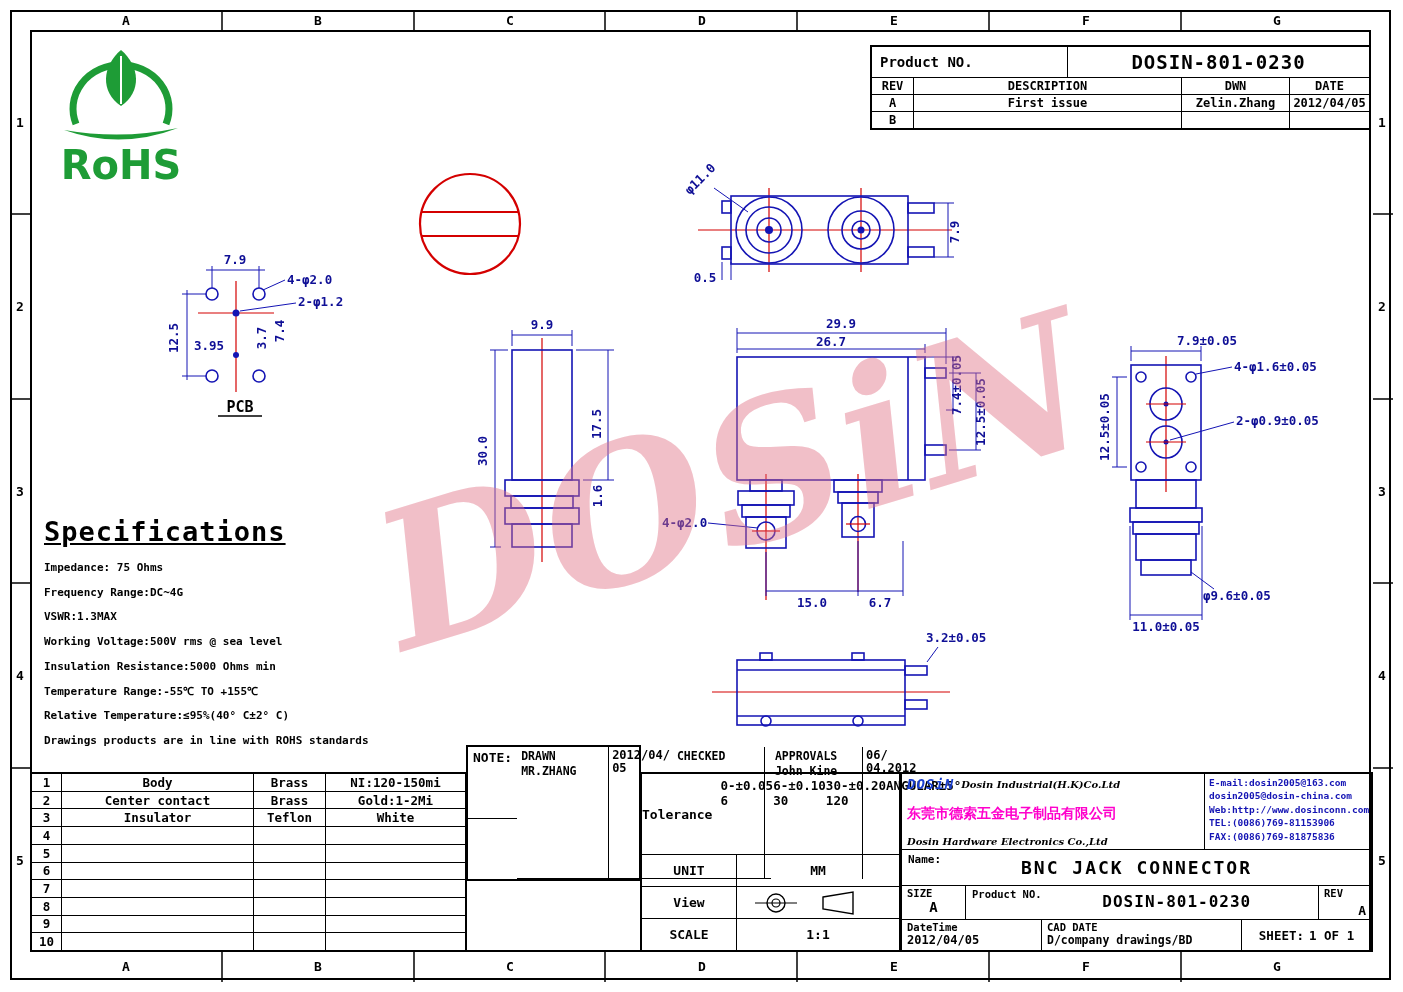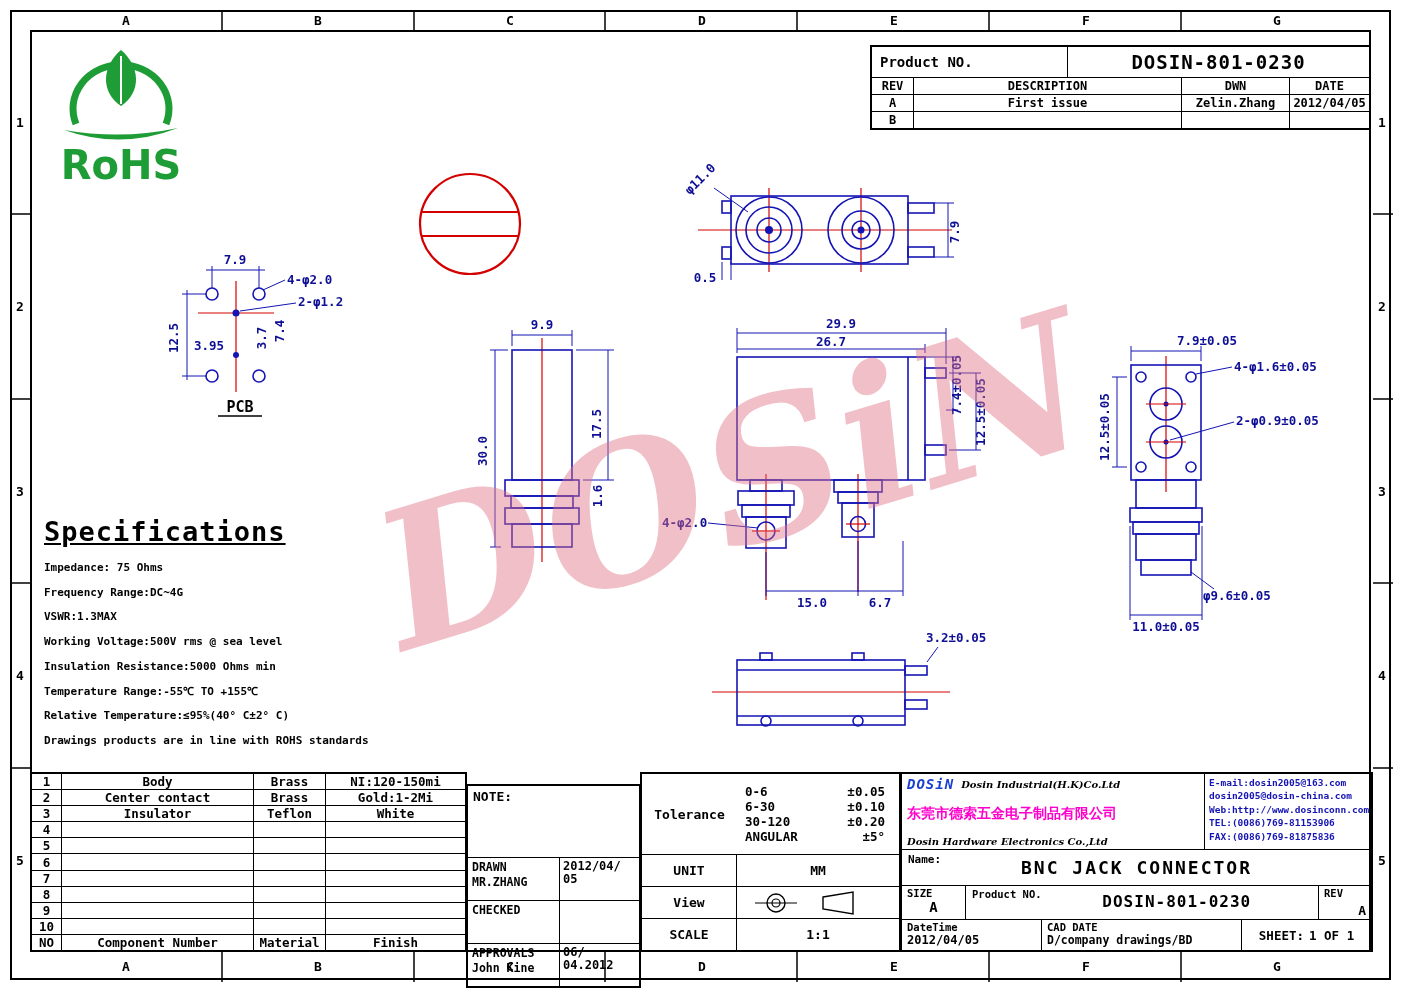--- a/index.html
+++ b/index.html
@@ -31,30 +31,30 @@
 .specs{left:44px;top:516px;width:505px}
 .specs-title{font-size:27px;font-weight:bold;text-decoration:underline;letter-spacing:1px;margin-bottom:9px}
 .spec-line{font-size:11px;font-weight:bold;line-height:24.7px;white-space:pre}
 .watermark{left:340px;top:290px;width:790px;height:380px;display:flex;align-items:center;justify-content:center;transform:rotate(-17deg);font-family:"DejaVu Serif",serif;font-style:italic;font-weight:bold;font-size:190px;color:rgba(224,112,134,.45);pointer-events:none;letter-spacing:4px}
 .bom{left:30px;top:772px;width:437px;height:180px;border:2px solid #000;display:flex;flex-direction:column;background:transparent}
 .bom-row{flex:1;display:flex;border-top:1px solid #000;font-size:12.5px;font-weight:bold}
 .bom-row:first-child{border-top:none}
 .bc{display:flex;align-items:center;justify-content:center;border-right:1px solid #000;overflow:hidden}
 .bc:last-child{border-right:none}
 .c-no{width:30px}.c-comp{width:192px}.c-mat{width:72px}.c-fin{flex:1}
-.noteblk{left:466px;top:784px;width:175px;height:204px;border:2px solid #000;display:flex;flex-direction:column;font-weight:bold}
+.noteblk{left:466px;top:745px;width:175px;height:136px;border:2px solid #000;display:flex;flex-direction:row;font-weight:bold}
 .note-top{height:72px;border-bottom:1px solid #000;padding:3px 5px;font-size:13px}
 .note-row{flex:1;display:flex;border-bottom:1px solid #000}
 .note-row:last-child{border-bottom:none}
 .nr-l{width:92px;border-right:1px solid #000;padding:2px 4px;font-size:11.5px;line-height:15px}
 .nr-r{flex:1;padding:2px 3px;font-size:12px;line-height:13px;white-space:pre-line}
 .tolblk{left:640px;top:772px;width:261px;height:180px;border:2px solid #000;display:flex;flex-direction:column;font-weight:bold}
 .tol-top{height:81px;display:flex;border-bottom:1px solid #000}
 .tol-label{width:95px;display:flex;align-items:center;justify-content:center;font-size:13px}
-.tol-vals{flex:1;display:flex;flex-direction:column;justify-content:center;padding:4px 14px 4px 8px}
+.tol-vals{flex:1;display:flex;flex-direction:row;justify-content:flex-end;padding:4px 30px 4px 8px}
 .tol-row{display:flex;justify-content:space-between;font-size:12.5px}
 .tol-line{flex:1;display:flex;border-bottom:1px solid #000}
 .tol-line:last-child{border-bottom:none}
 .tl-label{width:95px;display:flex;align-items:center;justify-content:center;font-size:13px;border-right:1px solid #000}
 .tl-val{flex:1;display:flex;align-items:center;justify-content:center;font-size:13px}
 .coblk{left:900px;top:772px;width:473px;height:180px;border:2px solid #000;display:flex;flex-direction:column}
 .co-contact{height:76px;display:flex;border-bottom:1px solid #000}
 .co-left{width:303px;border-right:1px solid #000;padding:2px 5px;display:flex;flex-direction:column;justify-content:space-between}
 .co-r1{display:flex;align-items:center;gap:7px}
 .co-logo{color:#1a3fd0;font-weight:bold;font-style:italic;font-size:14px;letter-spacing:1px}
@@ -418,26 +418,20 @@
         <div class="bc c-comp"></div>
         <div class="bc c-mat"></div>
         <div class="bc c-fin"></div>
     </div>
     <div class="bom-row">
       <div class="bc c-no">10</div>
         <div class="bc c-comp"></div>
         <div class="bc c-mat"></div>
         <div class="bc c-fin"></div>
     </div>
-    <div class="bom-row">
-      <div class="bc c-no">NO</div>
-        <div class="bc c-comp">Component Number</div>
-        <div class="bc c-mat">Material</div>
-        <div class="bc c-fin">Finish</div>
-    </div>
   </div>
 
   <div class="abs noteblk">
     <div class="note-top">NOTE:</div>
     <div class="note-row">
       <div class="nr-l">
         <div>DRAWN</div>
         <div>MR.ZHANG</div>
       </div>
       <div class="nr-r">2012/04/

